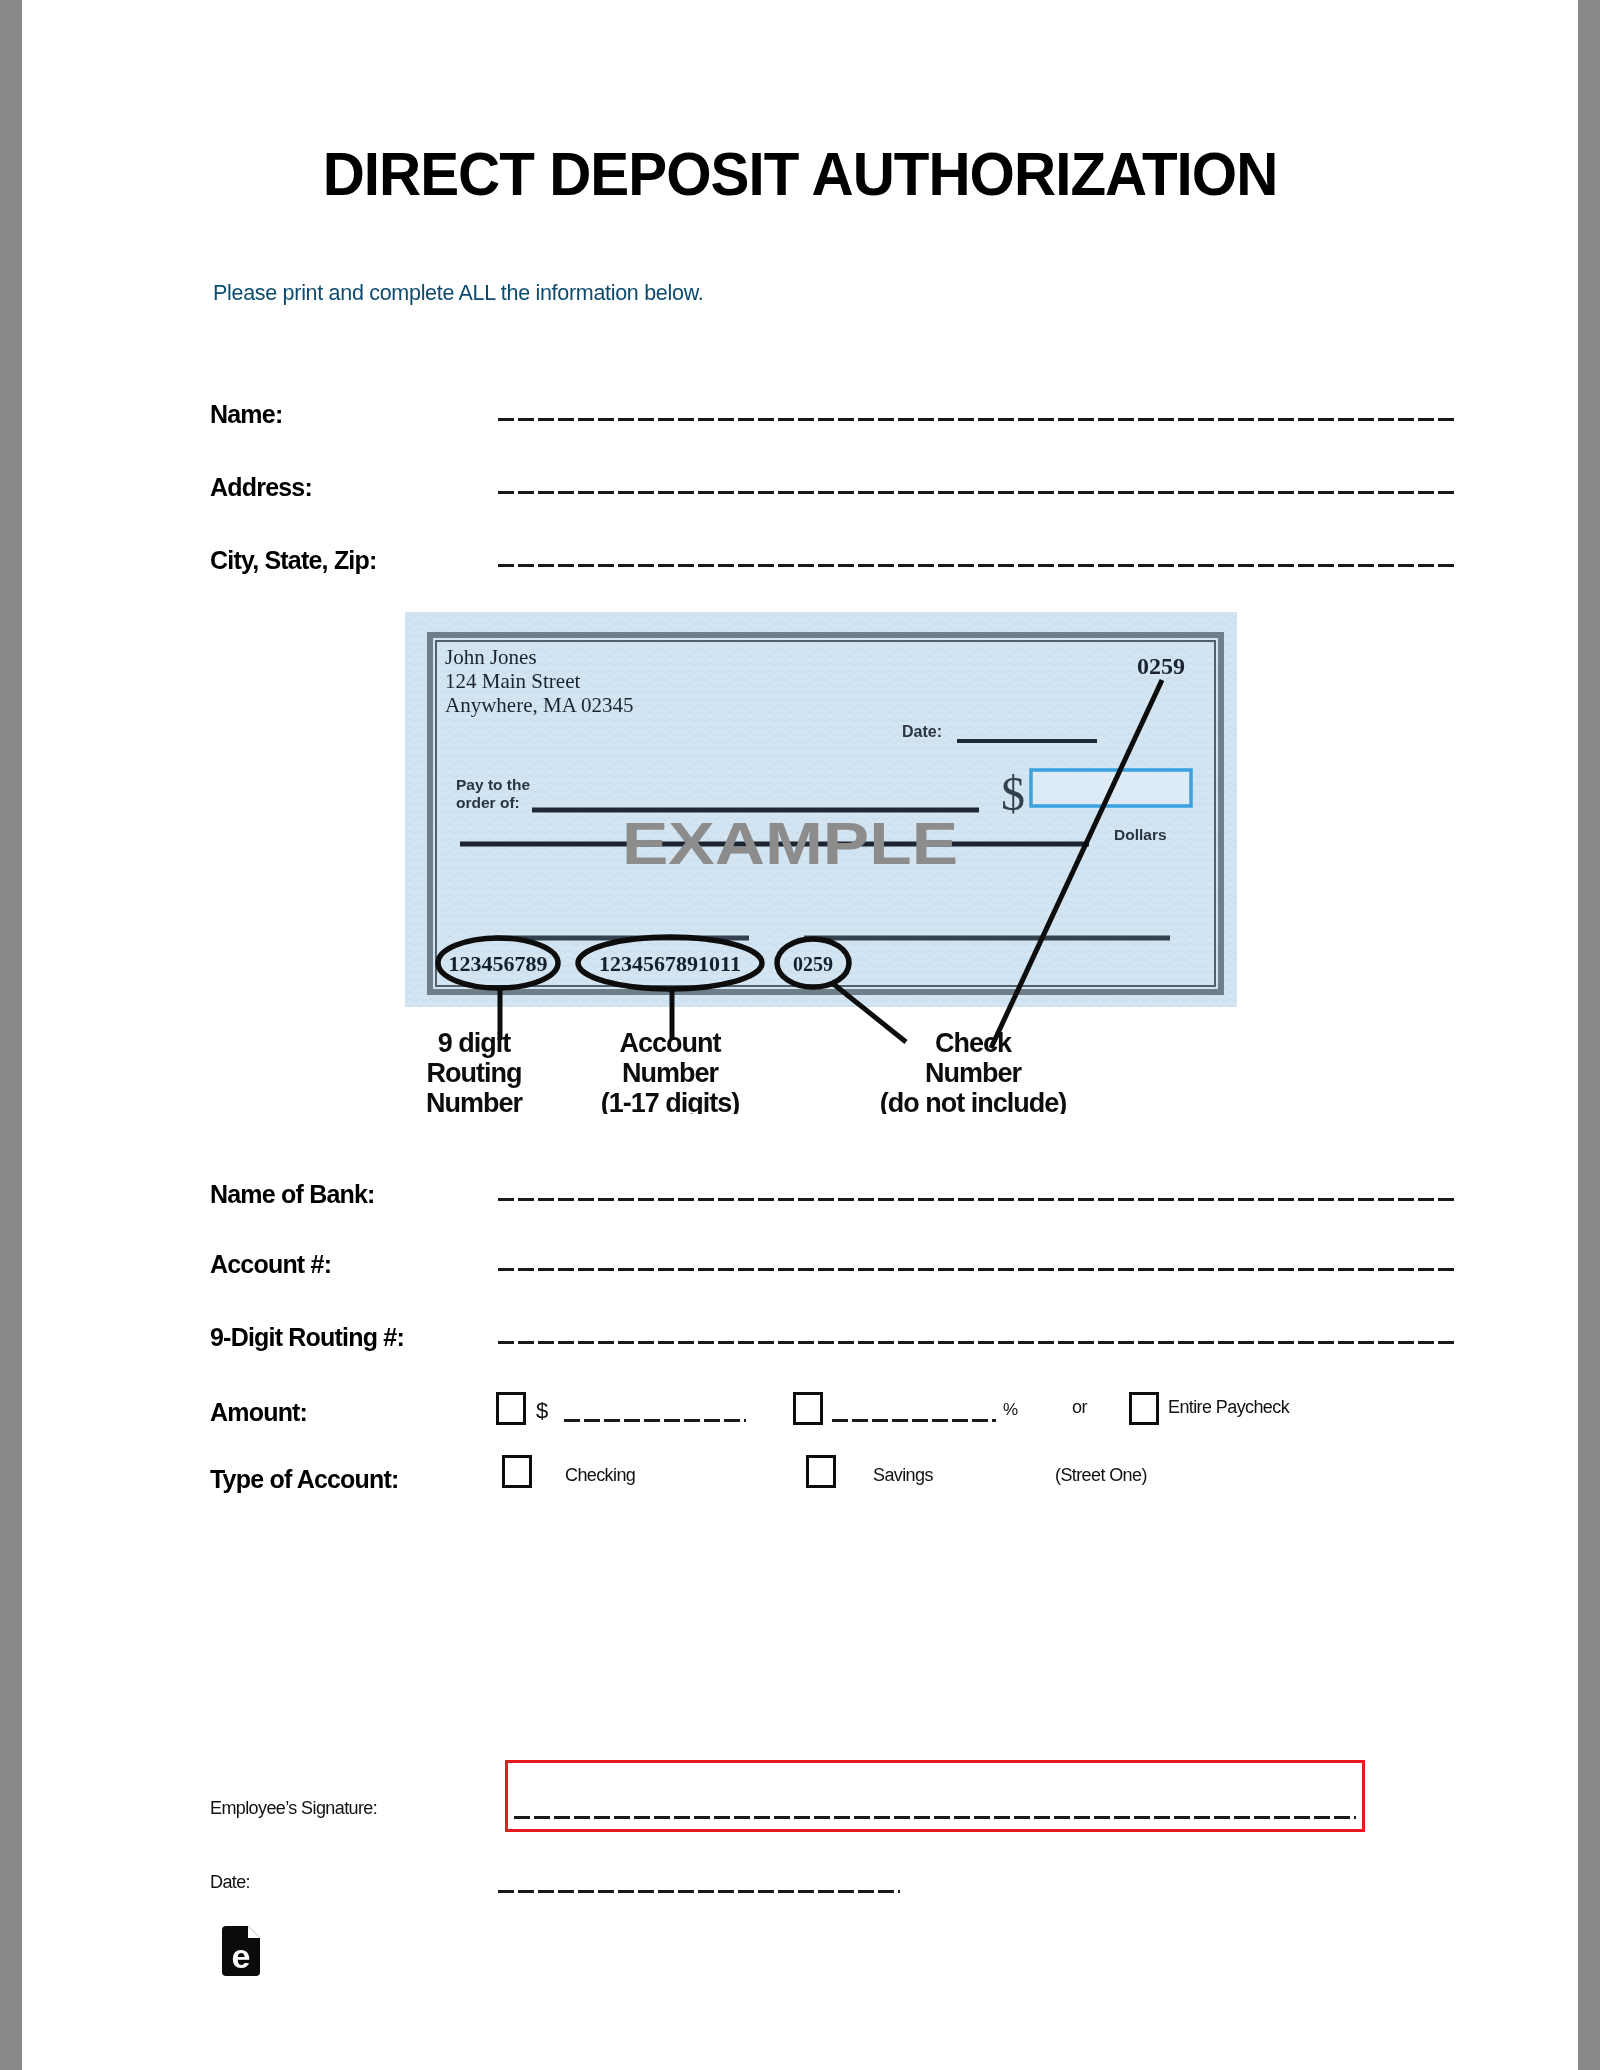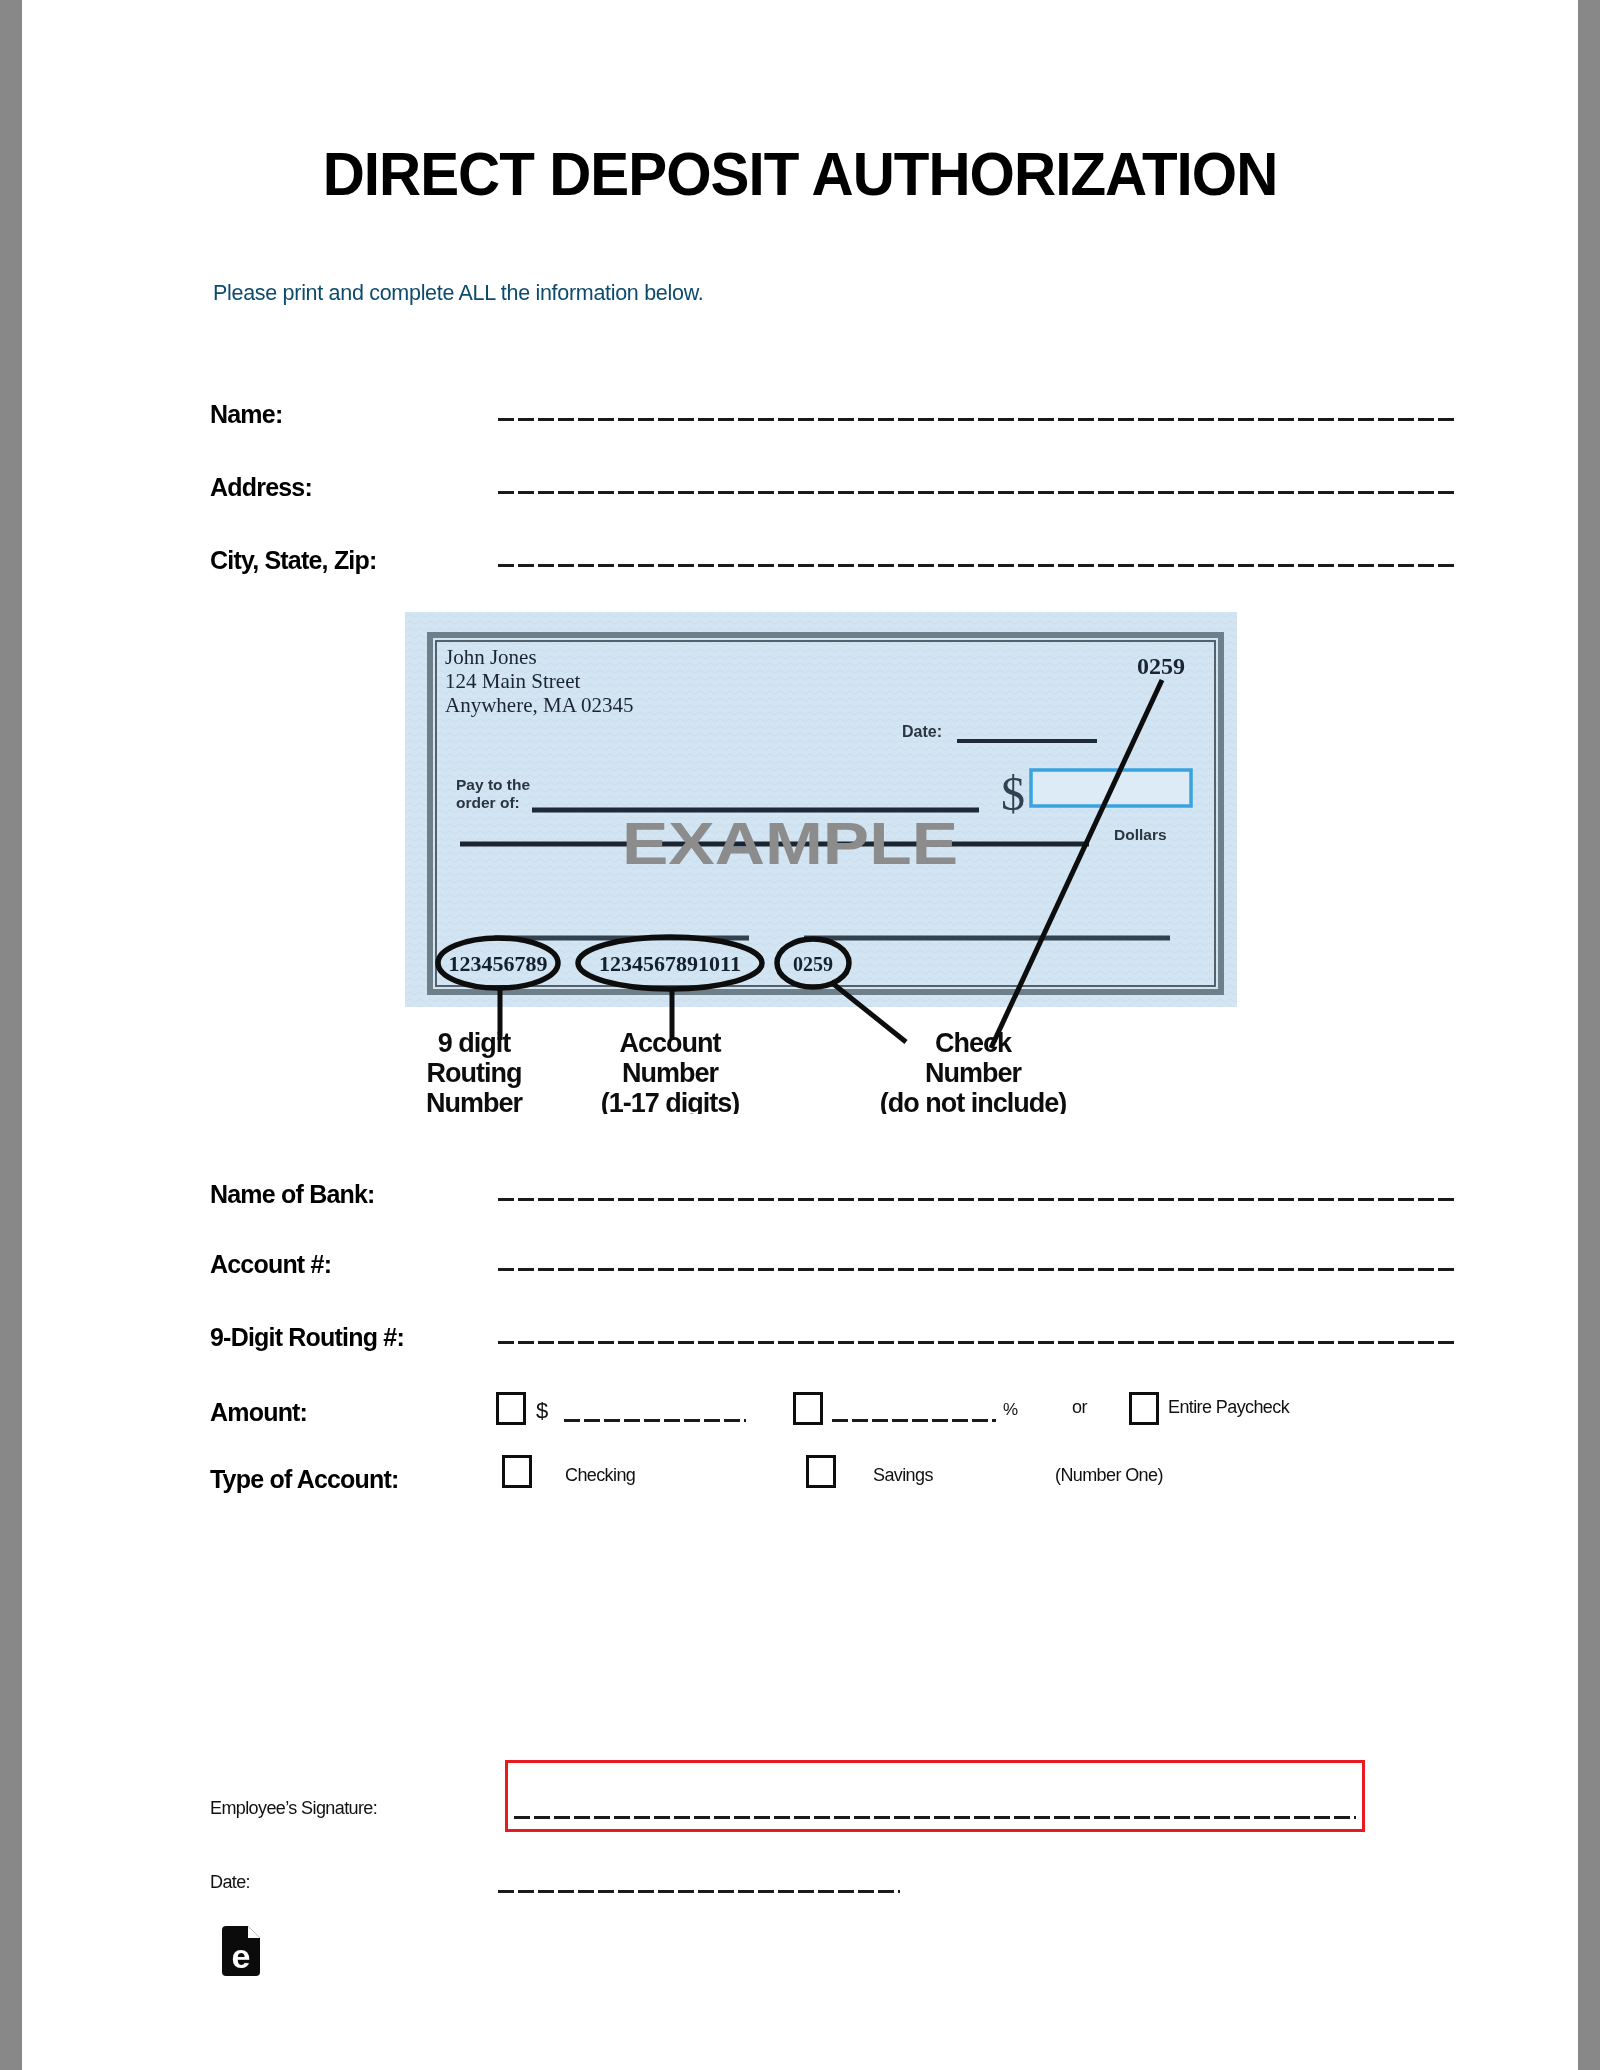--- a/index.html
+++ b/index.html
@@ -152,21 +152,21 @@
   <div class="abs txt" style="left:1050px; top:1397px;">or</div>
 
   <div class="abs cb" style="left:1107px; top:1392px;"></div>
   <div class="abs txt" style="left:1146px; top:1397px;">Entire Paycheck</div>
 
   <div class="abs lbl" style="left:188px; top:1465px;">Type of Account:</div>
   <div class="abs cb" style="left:480px; top:1455px;"></div>
   <div class="abs txt" style="left:543px; top:1465px;">Checking</div>
   <div class="abs cb" style="left:784px; top:1455px;"></div>
   <div class="abs txt" style="left:851px; top:1465px;">Savings</div>
-  <div class="abs txt" style="left:1033px; top:1465px;">(Number One)</div>
+  <div class="abs txt" style="left:1033px; top:1465px;">(Street One)</div>
 
 
 
   <div class="abs sig-box"></div>
   <div class="abs txt" style="left:188px; top:1798px;">Employee’s Signature:</div>
   <div class="abs uline" style="left:492px; top:1816px; width:842px;"></div>
 
   <div class="abs txt" style="left:188px; top:1872px;">Date:</div>
   <div class="abs uline" style="left:476px; top:1890px; width:402px;"></div>
 

